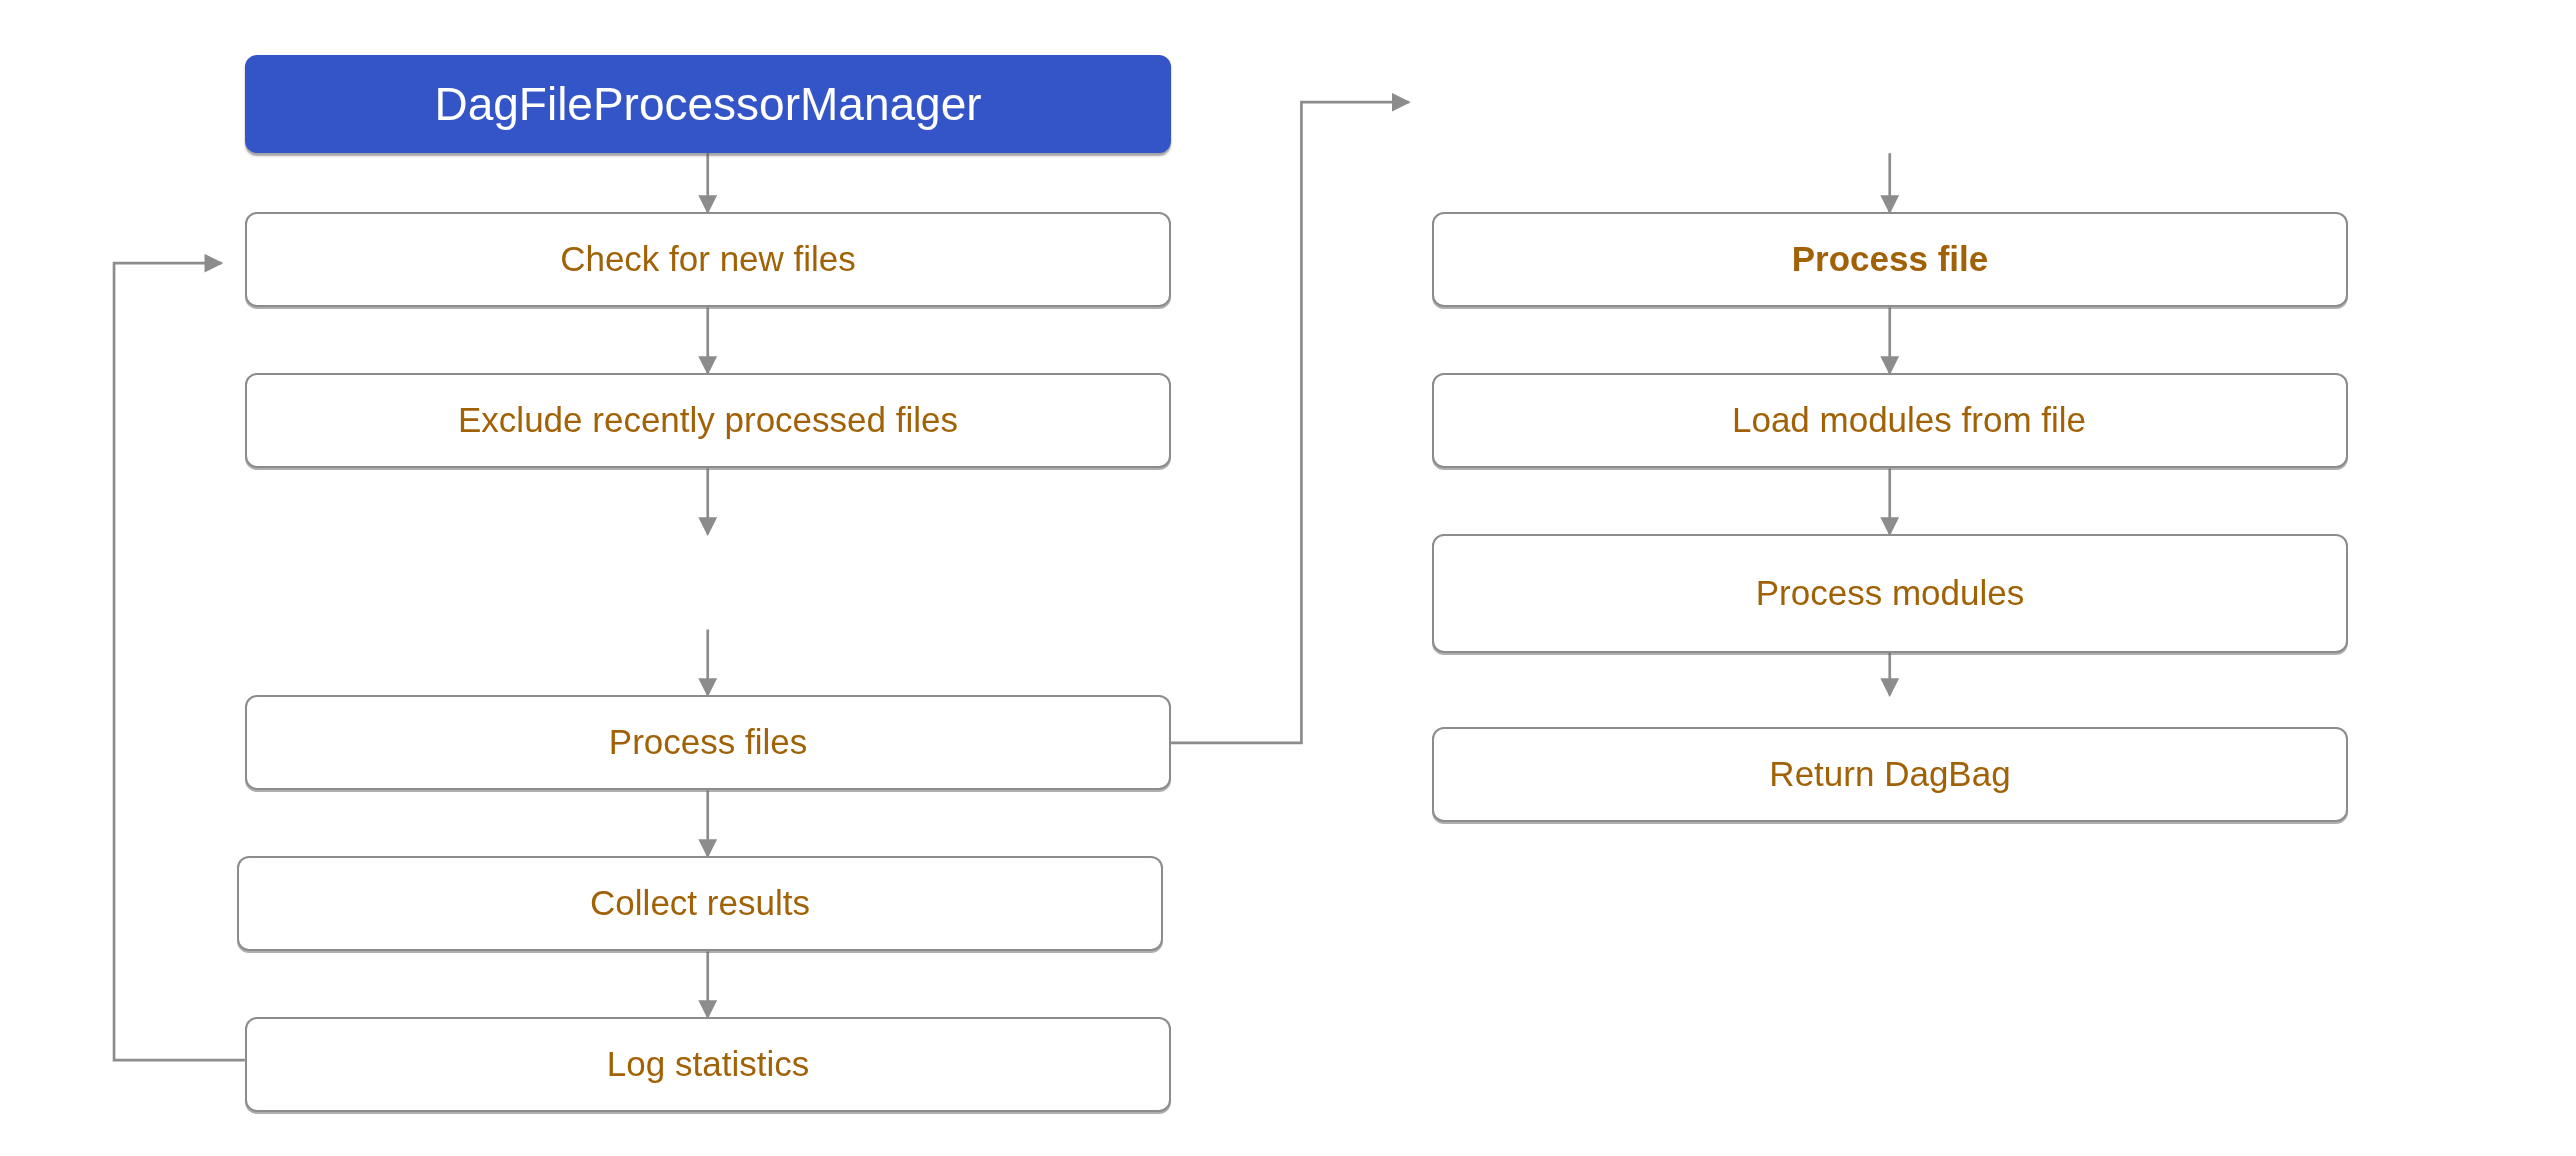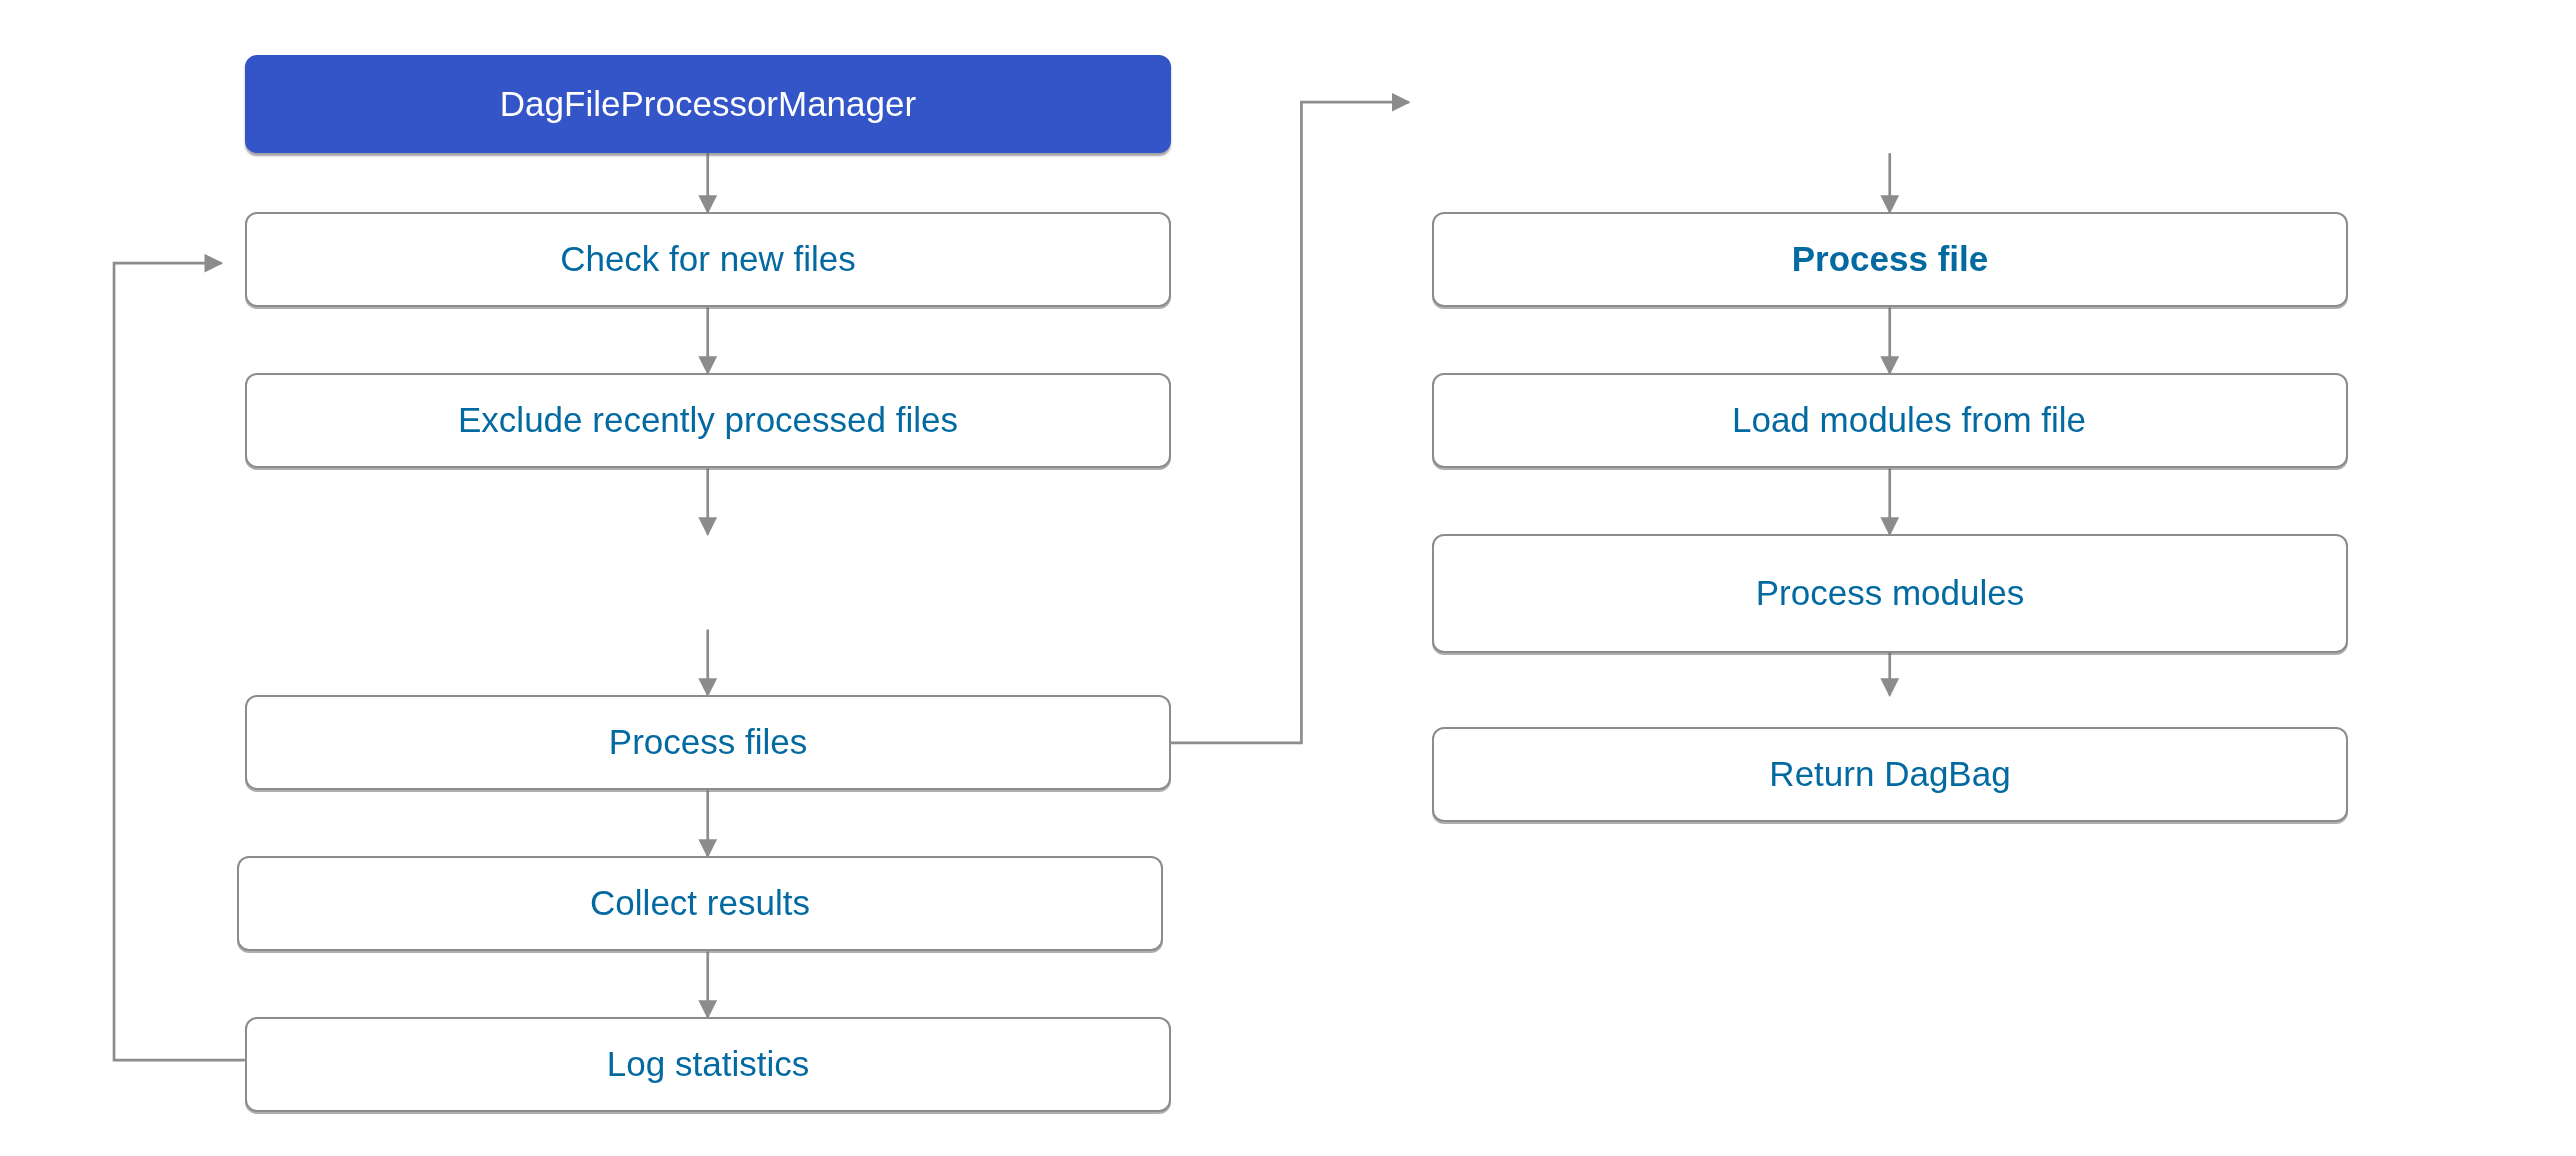--- a/index.html
+++ b/index.html
@@ -32,30 +32,30 @@
     display: flex;
     align-items: center;
     justify-content: center;
     text-align: center;
     border-radius: 12px;
     z-index: 2;
   }
   .node-process {
     background: #ffffff;
     border: 2px solid #8c8c8c;
-    color: #0369a1;
+    color: #a16207;
     font-size: 35px;
     font-weight: 400;
     box-shadow: 0 2px 0 0 rgba(110,110,110,0.55);
   }
   .node-header {
     background: #3355c8;
     border: 2px solid #3355c8;
     color: #ffffff;
-    font-size: 35px;
+    font-size: 46px;
     font-weight: 400;
     box-shadow: 0 2.7px 2px 0 rgba(90,90,90,0.55);
   }
   .node-label {
     display: block;
     padding: 0 16px;
     white-space: nowrap;
     line-height: 1.1;
   }
 </style>

